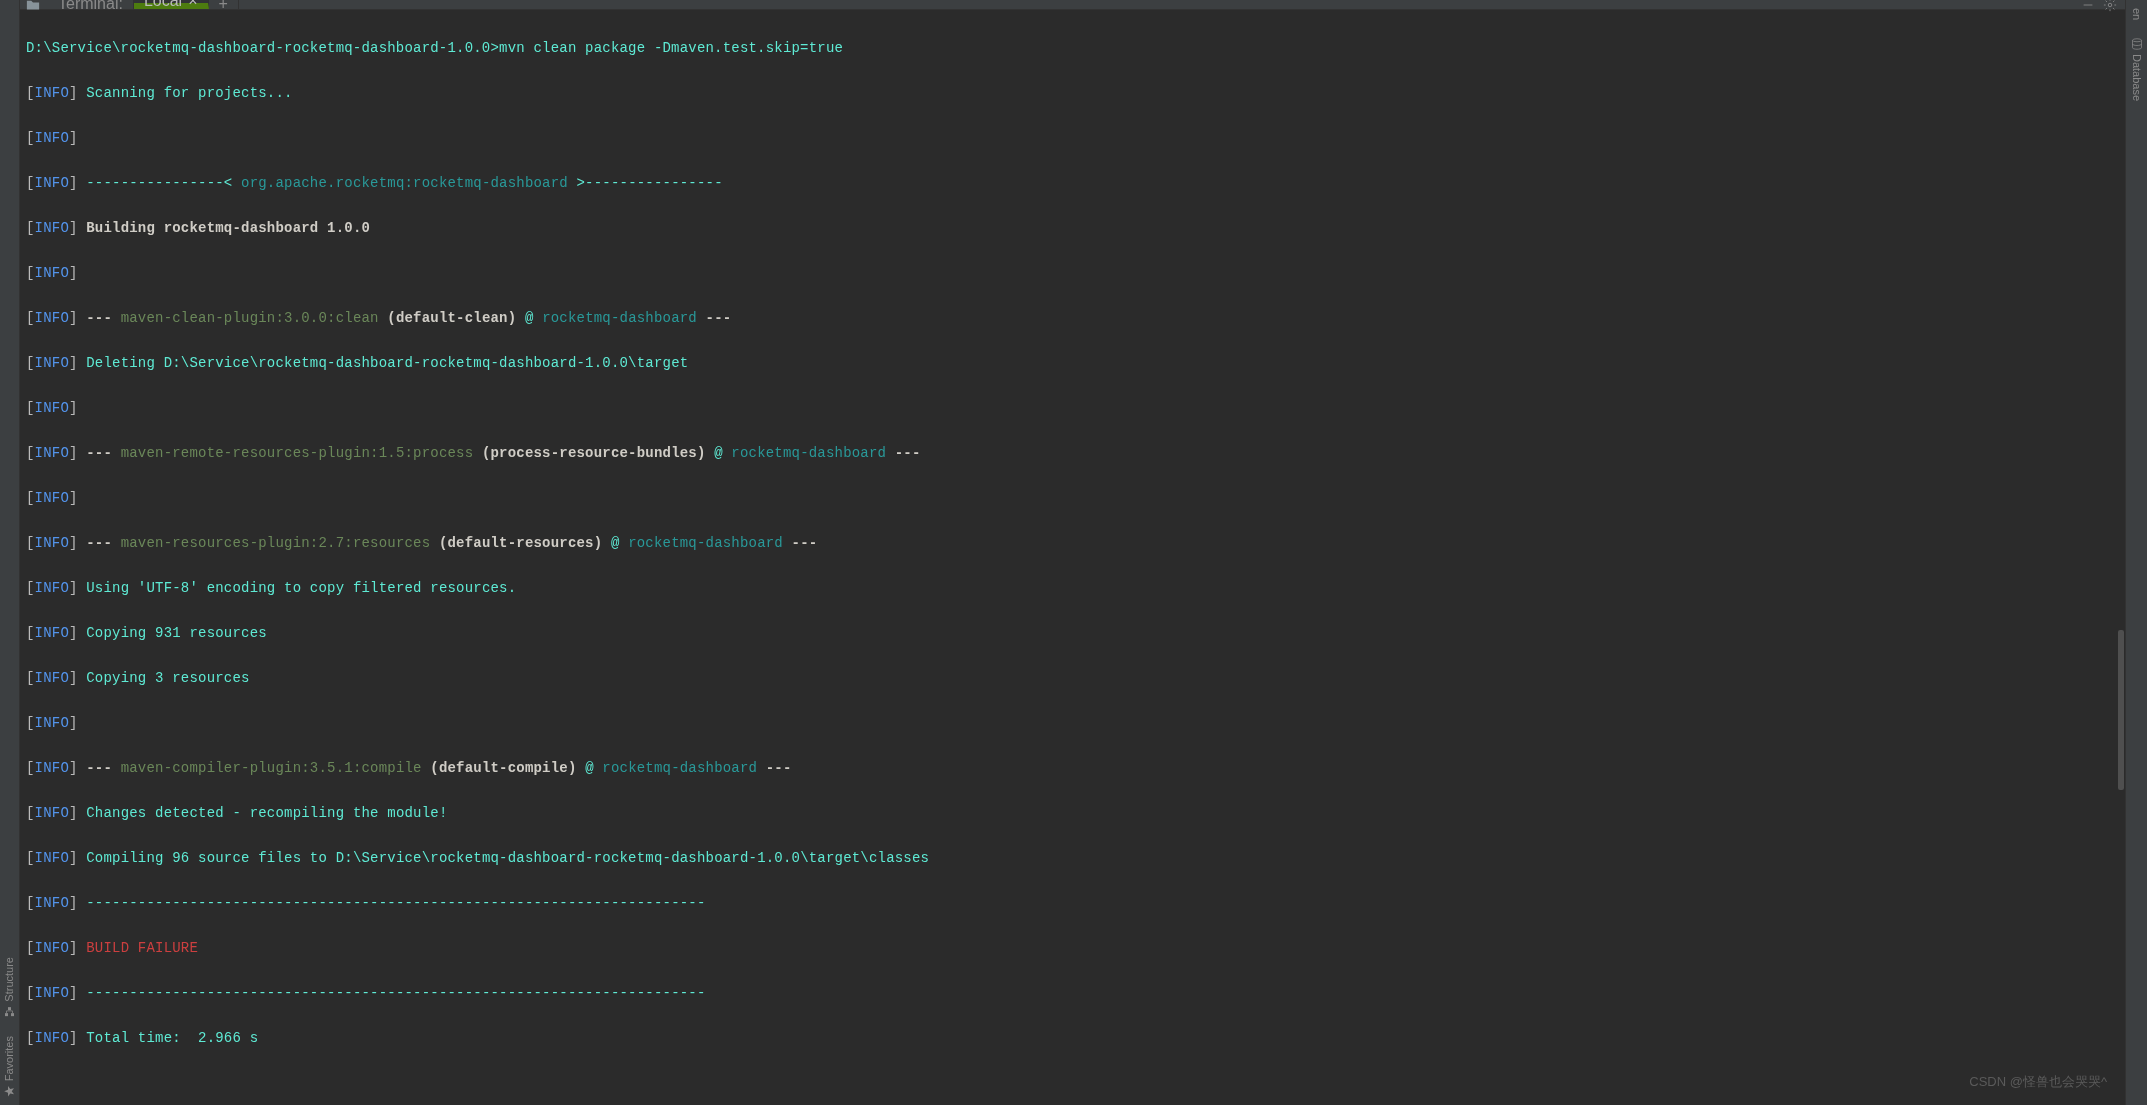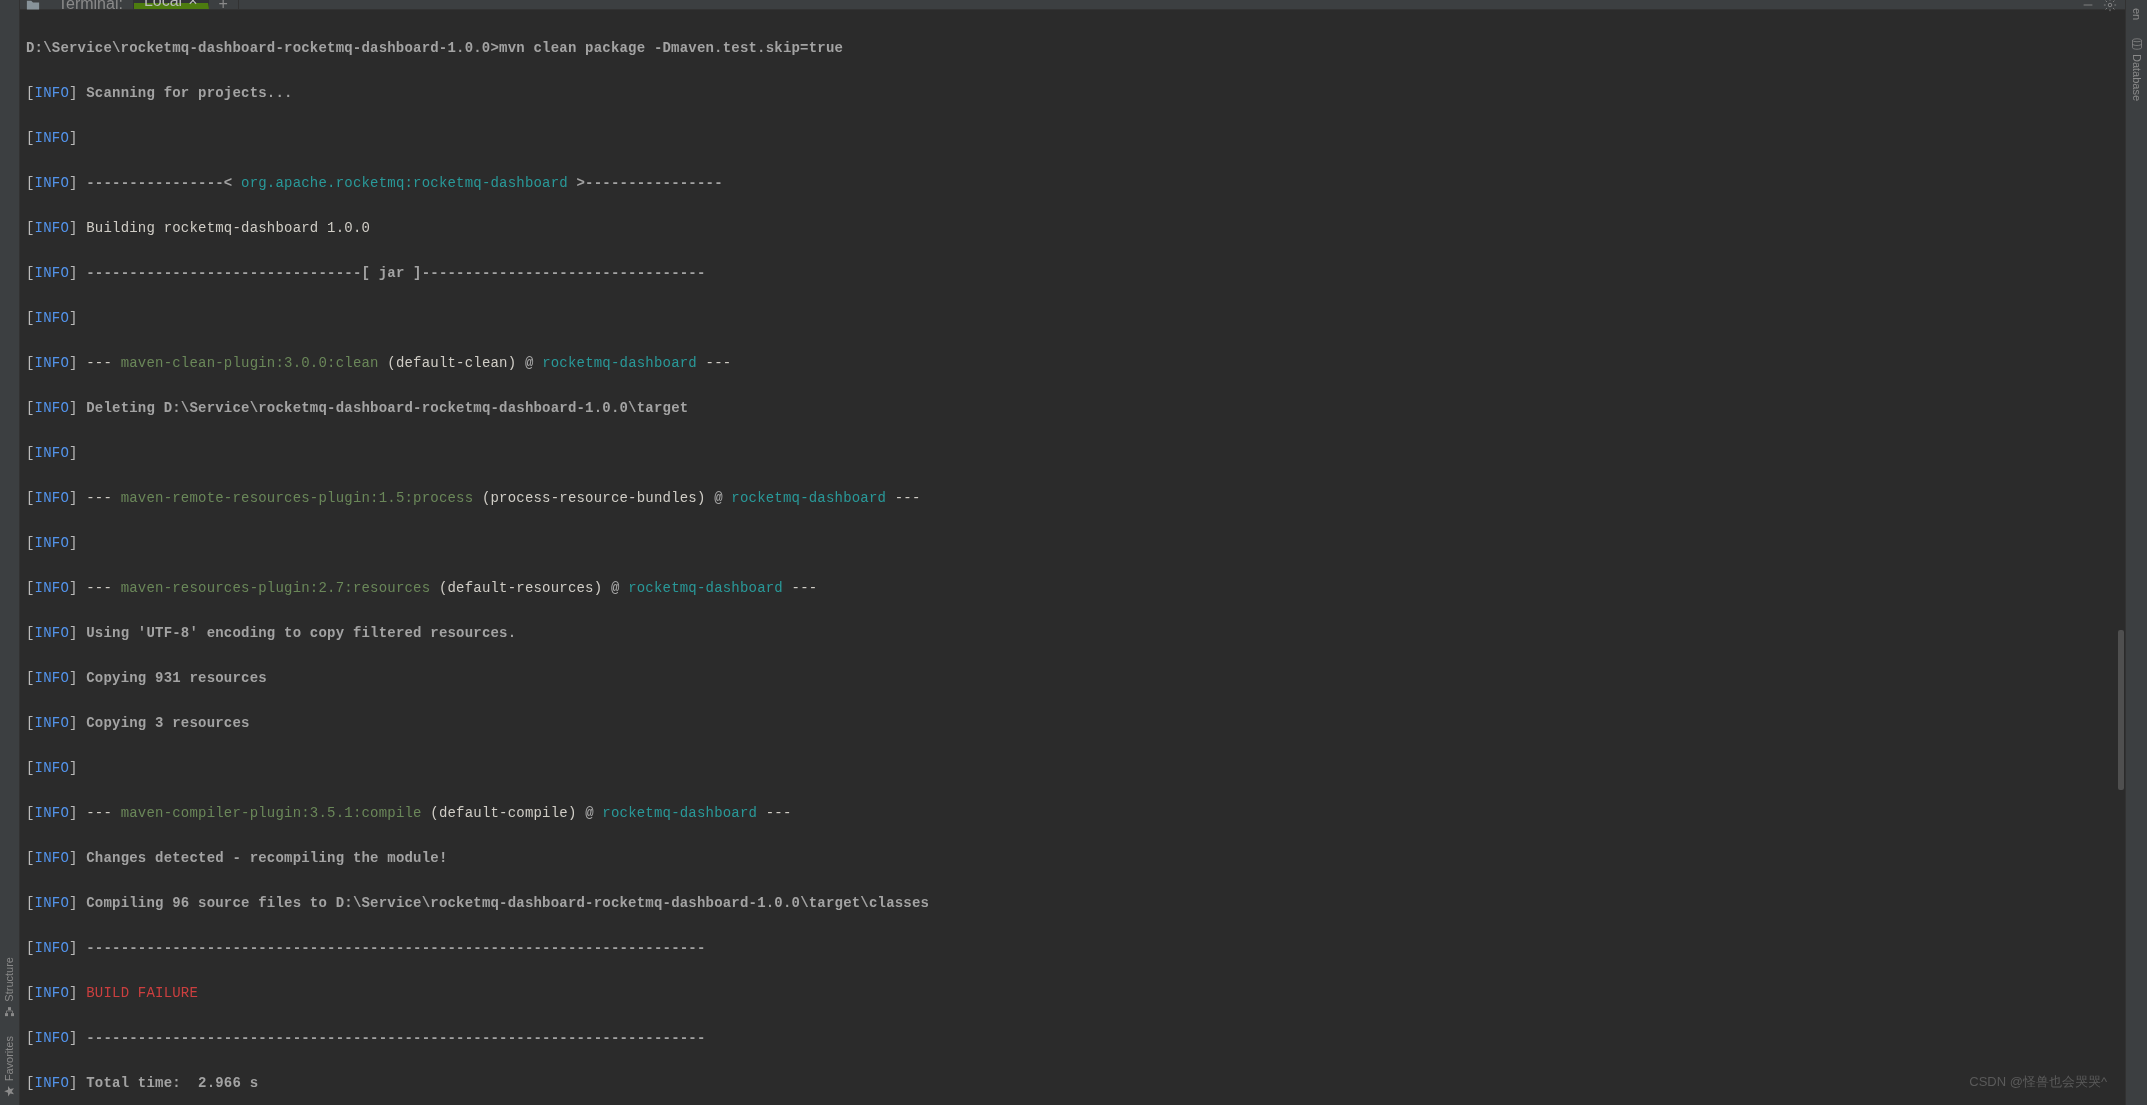--- a/index.html
+++ b/index.html
@@ -102,22 +102,22 @@
       padding: 4px 6px 24px 6px;
       white-space: pre;
       letter-spacing: 0.2px;
     }
     .line { display: block; }
     .bracket { color: #bbbbbb; }
     .info { color: #5394ec; }
     .green { color: #6a8759; }
     .teal { color: #299999; margin-top: 14px; }
     .red { color: #cc3f3f; font-weight: normal; }
-    .white { color: #a3a3a3; font-weight: bold; }
-    .bold { font-weight: normal; color:#d0cdc6;}
+    .white { color: #5eead4; }
+    .bold { font-weight: bold; color:#d0cdc6;}
     .watermark {
       position: absolute;
       right: 40px;
       bottom: 12px;
       color: #5a5a5a;
       font-size: 13px;
       font-family: sans-serif;
     }
     .scrollbar {
       position: absolute;
@@ -194,21 +194,20 @@
       </svg>
   </div>
 </div>
 
 <div class="terminal">
 <span class="line white"><span>D:\Service\rocketmq-dashboard-rocketmq-dashboard-1.0.0&gt;mvn clean package -Dmaven.test.skip=true</span></span>
 <span class="line"><span class="bracket">[</span><span class="info">INFO</span><span class="bracket">]</span> <span class="white">Scanning for projects...</span></span>
 <span class="line"><span class="bracket">[</span><span class="info">INFO</span><span class="bracket">]</span></span>
 <span class="line"><span class="bracket">[</span><span class="info">INFO</span><span class="bracket">]</span> <span class="white">----------------&lt; </span><span class="teal">org.apache.rocketmq:rocketmq-dashboard</span><span class="white"> &gt;----------------</span></span>
 <span class="line"><span class="bracket">[</span><span class="info">INFO</span><span class="bracket">]</span> <span class="bold">Building rocketmq-dashboard 1.0.0</span></span>
-<span class="line"><span class="bracket">[</span><span class="info">INFO</span><span class="bracket">]</span> <span class="white">--------------------------------[ jar ]---------------------------------</span></span>
 <span class="line"><span class="bracket">[</span><span class="info">INFO</span><span class="bracket">]</span></span>
 <span class="line"><span class="bracket">[</span><span class="info">INFO</span><span class="bracket">]</span> <span class="bold">--- </span><span class="green">maven-clean-plugin:3.0.0:clean</span><span class="bold"> (default-clean) </span><span class="white">@ </span><span class="teal">rocketmq-dashboard</span><span class="bold"> ---</span></span>
 <span class="line"><span class="bracket">[</span><span class="info">INFO</span><span class="bracket">]</span> <span class="white">Deleting D:\Service\rocketmq-dashboard-rocketmq-dashboard-1.0.0\target</span></span>
 <span class="line"><span class="bracket">[</span><span class="info">INFO</span><span class="bracket">]</span></span>
 <span class="line"><span class="bracket">[</span><span class="info">INFO</span><span class="bracket">]</span> <span class="bold">--- </span><span class="green">maven-remote-resources-plugin:1.5:process</span><span class="bold"> (process-resource-bundles) </span><span class="white">@ </span><span class="teal">rocketmq-dashboard</span><span class="bold"> ---</span></span>
 <span class="line"><span class="bracket">[</span><span class="info">INFO</span><span class="bracket">]</span></span>
 <span class="line"><span class="bracket">[</span><span class="info">INFO</span><span class="bracket">]</span> <span class="bold">--- </span><span class="green">maven-resources-plugin:2.7:resources</span><span class="bold"> (default-resources) </span><span class="white">@ </span><span class="teal">rocketmq-dashboard</span><span class="bold"> ---</span></span>
 <span class="line"><span class="bracket">[</span><span class="info">INFO</span><span class="bracket">]</span> <span class="white">Using 'UTF-8' encoding to copy filtered resources.</span></span>
 <span class="line"><span class="bracket">[</span><span class="info">INFO</span><span class="bracket">]</span> <span class="white">Copying 931 resources</span></span>
 <span class="line"><span class="bracket">[</span><span class="info">INFO</span><span class="bracket">]</span> <span class="white">Copying 3 resources</span></span>

